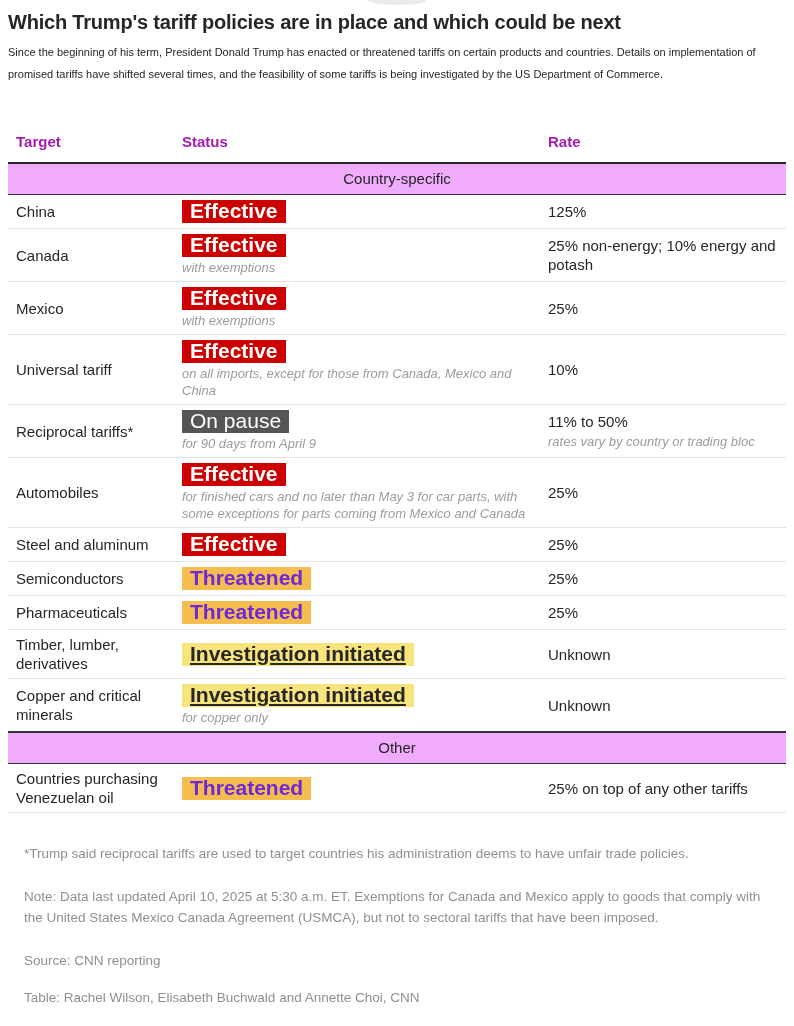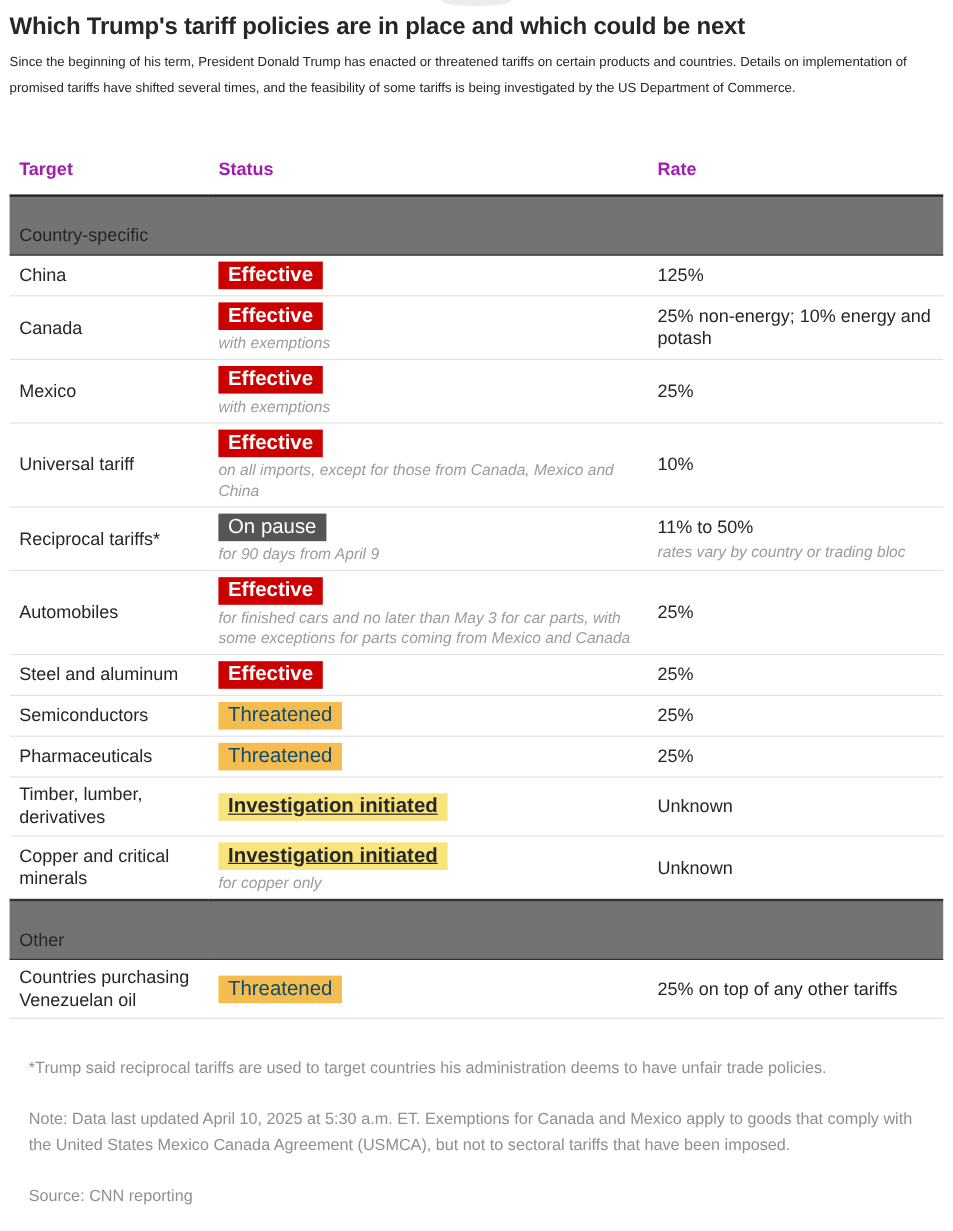--- a/index.html
+++ b/index.html
@@ -45,47 +45,48 @@
   thead th {
     text-align: left;
     font-size: 15px;
     font-weight: bold;
     padding: 8px 8px 12px 8px;
     border-bottom: 2px solid #262626;
     color: #a21caf;
   }
 
   tr.section-row td {
-    background: #737373;
+    background: #f0abfc;
     border-top: 2px solid #333333;
     border-bottom: 1px solid #333333;
     font-size: 15px;
-    padding: 24px 8px 7px 8px;
-    color: #262626;
+    padding: 6px 8px 7px 8px;
+    color: #262626;
+    text-align: center;
   }
 
   tbody td.data-cell {
     vertical-align: middle;
     padding: 5px 8px;
     border-bottom: 1px solid #e3e3e3;
     font-size: 15px;
     line-height: 19px;
   }
   td.cell-target { padding-right: 28px; }
   td.cell-status { padding-right: 16px; }
 
   .badge {
     display: inline-block;
-    font-size: 17px;
+    font-size: 21px;
     line-height: 18px;
     padding: 2px 8px 3px 8px;
   }
   .badge.effective  { color: #ffffff; font-weight: bold; }
   .badge.on-pause   { color: #ffffff; font-weight: normal; text-align: right; }
-  .badge.threatened { color: #0c4a6e; font-weight: normal; }
+  .badge.threatened { color: #6d28d9; font-weight: bold; }
   .badge.investigation {
     color: #262626;
     font-weight: bold;
     text-decoration: underline;
     cursor: pointer;
   }
 
   .status-note, .rate-note {
     font-size: 13px;
     line-height: 17px;

